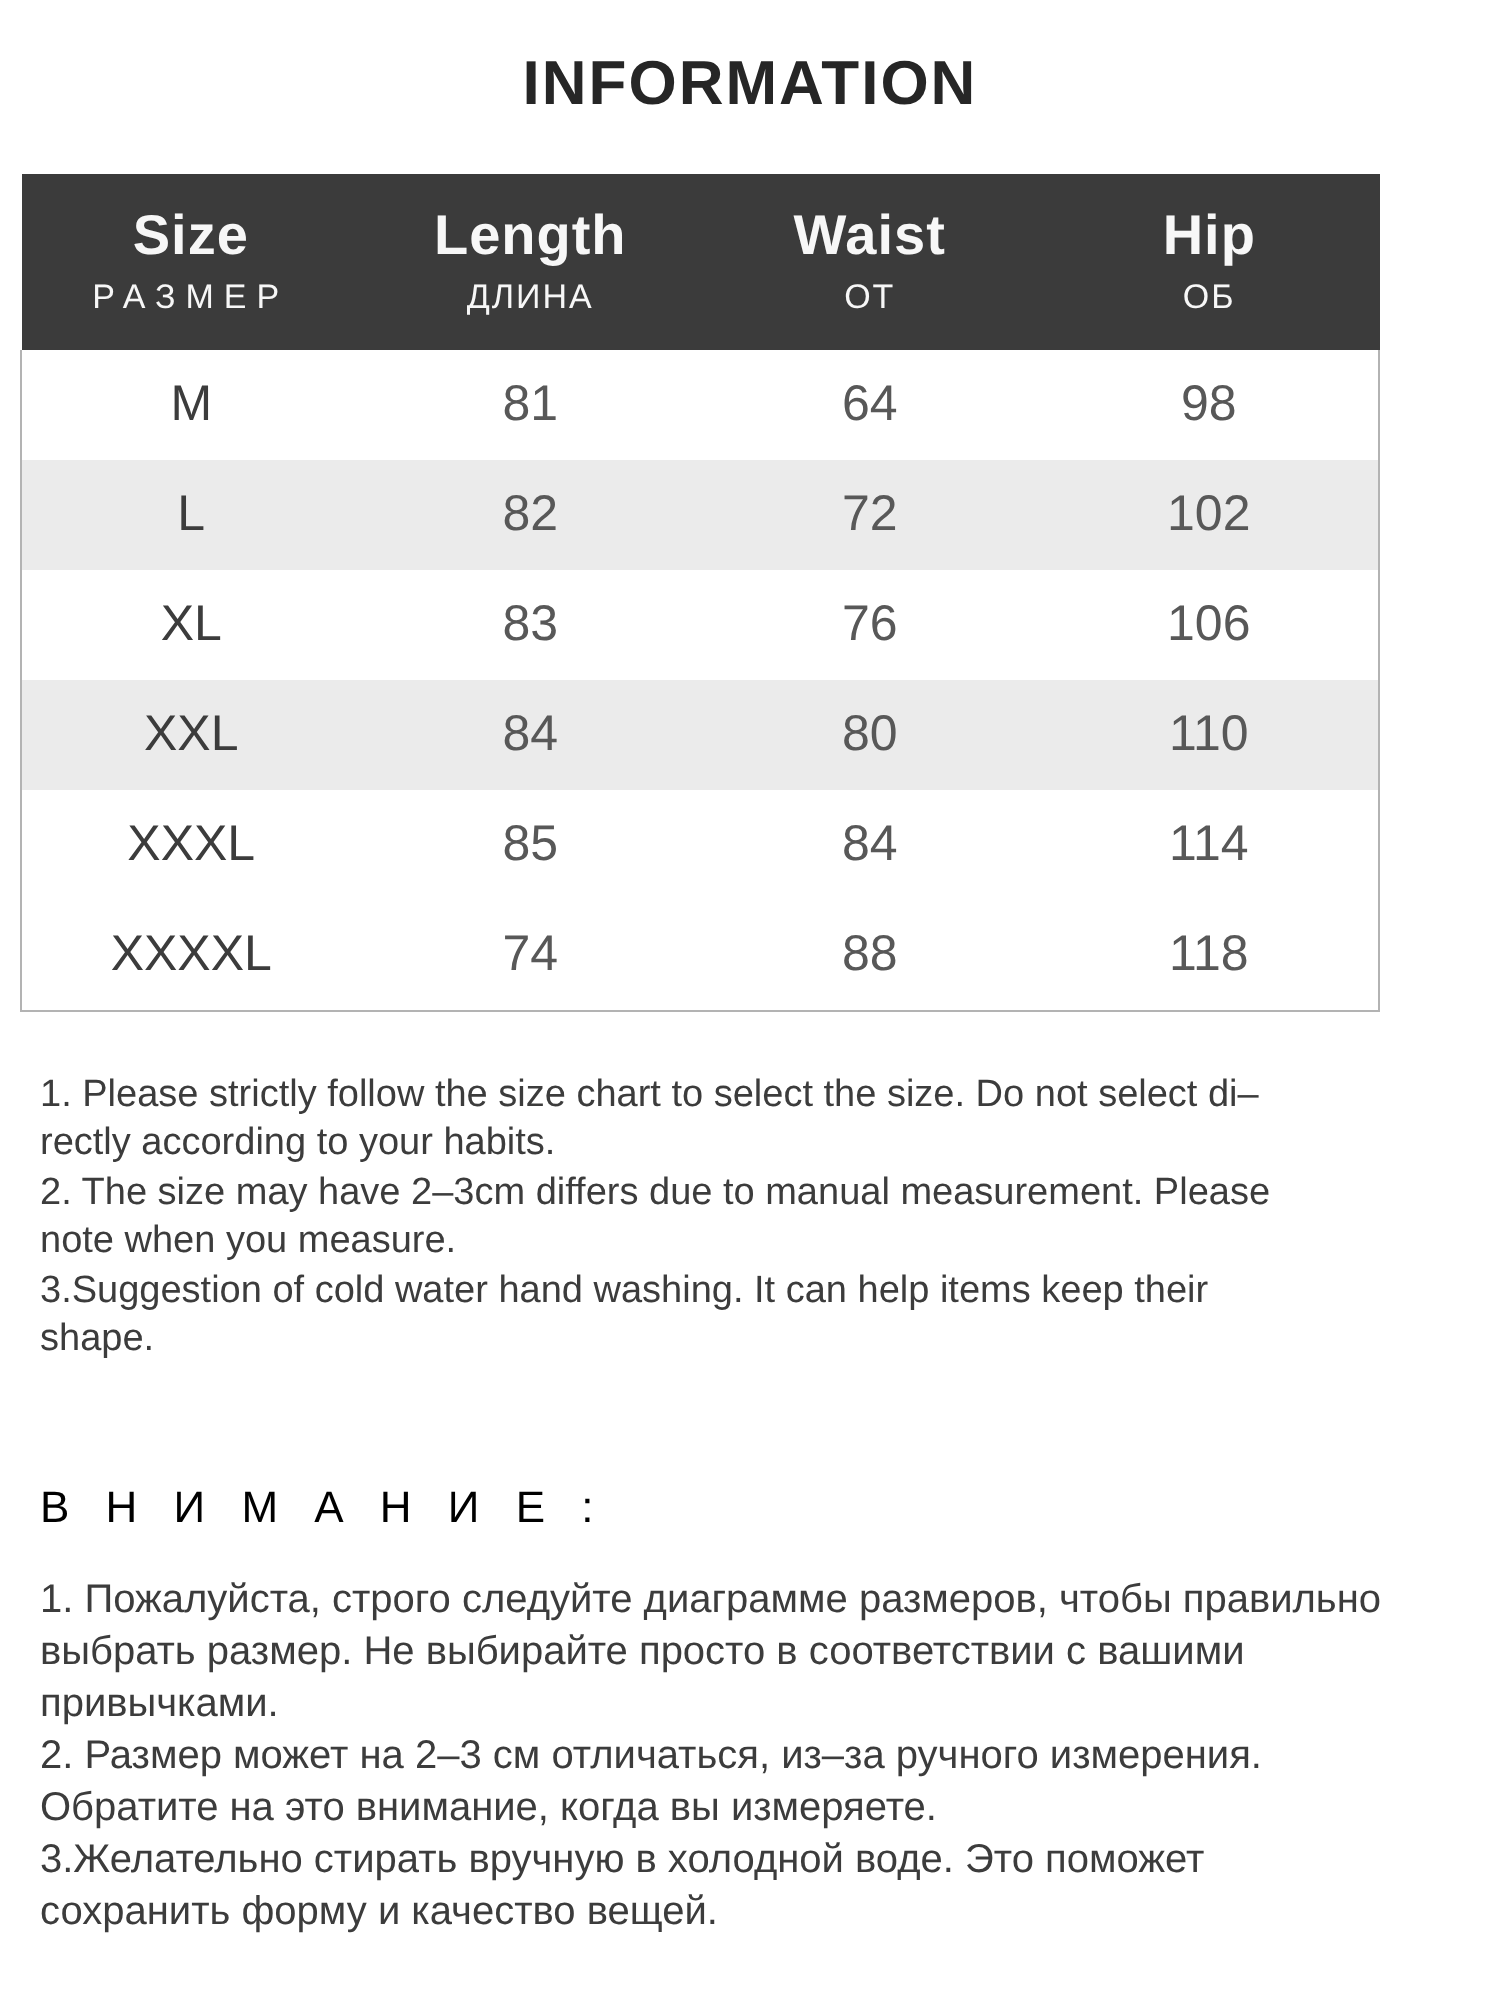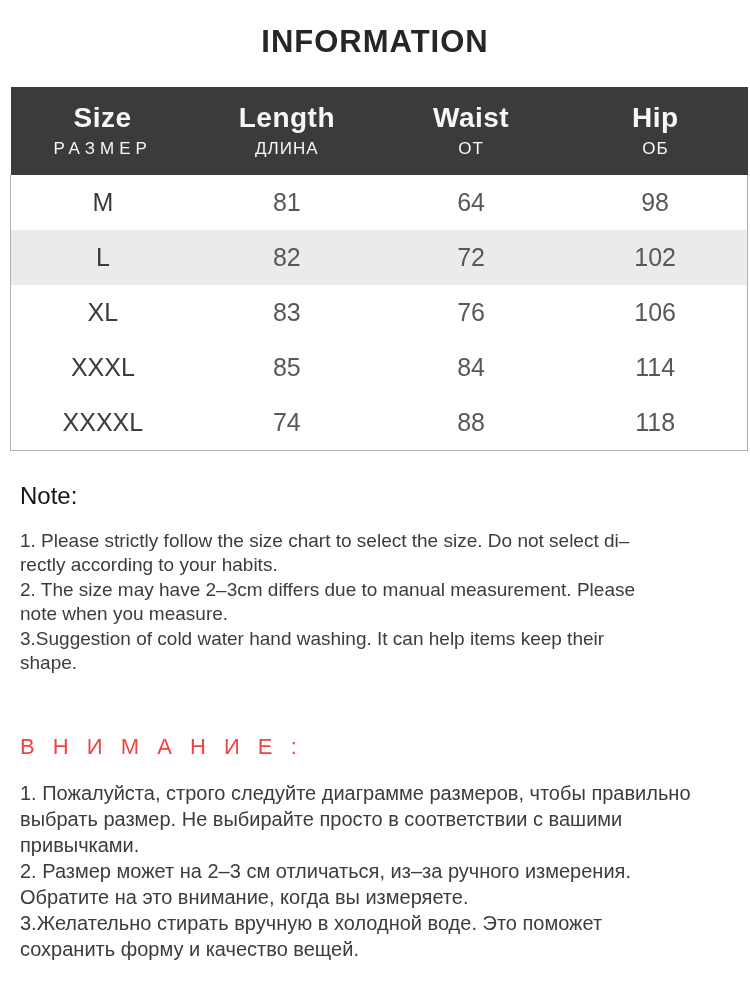--- a/index.html
+++ b/index.html
@@ -23,21 +23,21 @@
   .page-title{
     margin-top:24px;
     text-align:center;
     font-size:31px;
     font-weight:bold;
     letter-spacing:1px;
     color:var(--title-color);
   }
 
   .size-table{
-    width:738px;
+    width:680px;
     margin:27px 10px 0 10px;
     border-collapse:collapse;
     table-layout:fixed;
   }
   .size-table thead th{
     background:var(--header-bg);
     color:var(--header-text);
     height:88px;
     font-weight:normal;
     vertical-align:middle;
@@ -85,21 +85,21 @@
     line-height:24.5px;
     white-space:pre-line;
     color:var(--body-text);
   }
 
   .attention-section{margin:56px 20px 0 20px;}
   .attention-heading{
     font-size:22px;
     font-weight:normal;
     letter-spacing:6px;
-    color:#ef4444;
+    color:#000000;
     line-height:30px;
   }
   .attention-body{
     margin-top:18px;
     font-size:20px;
     line-height:26px;
     white-space:pre-line;
     color:var(--body-text);
   }
 </style>
@@ -143,37 +143,42 @@
         <td>82</td>
         <td>72</td>
         <td>102</td>
       </tr>
       <tr>
         <td class="size-cell">XL</td>
         <td>83</td>
         <td>76</td>
         <td>106</td>
       </tr>
+      <tr class="alt">
+        <td class="size-cell">XXL</td>
+        <td>84</td>
+        <td>80</td>
+        <td>110</td>
+      </tr>
       <tr>
         <td class="size-cell">XXXL</td>
         <td>85</td>
         <td>84</td>
         <td>114</td>
       </tr>
       <tr>
         <td class="size-cell">XXXXL</td>
         <td>74</td>
         <td>88</td>
         <td>118</td>
       </tr>
     </tbody>
   </table>
 
   <section class="note-section">
-    <h2 class="note-heading">Note:</h2>
     <p class="note-body">1. Please strictly follow the size chart  to select the size. Do not select di–
 rectly according to your habits.
 2. The size may have 2–3cm differs due to manual measurement. Please
 note when you measure.
 3.Suggestion of cold water hand washing. It can help items keep their
 shape.</p>
   </section>
 
   <section class="attention-section">
     <h2 class="attention-heading">В Н И М А Н И Е :</h2>

